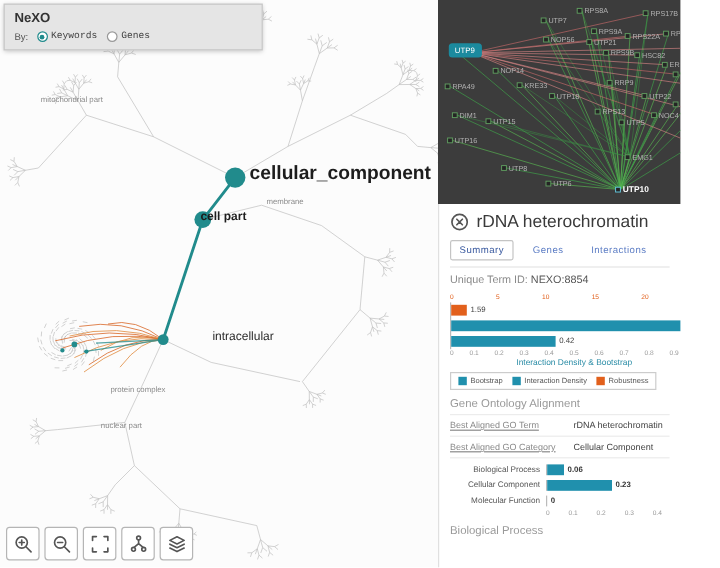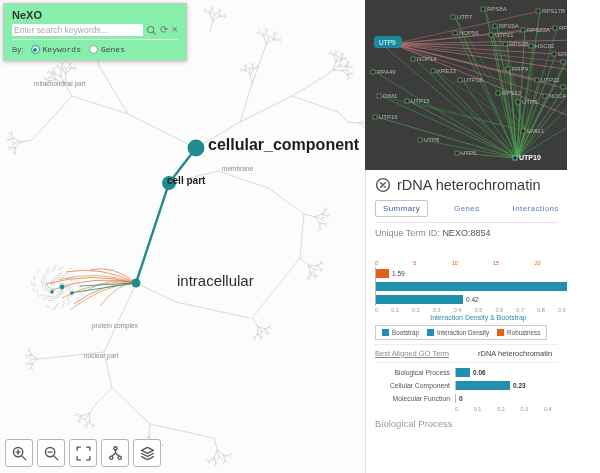--- a/index.html
+++ b/index.html
@@ -5,21 +5,21 @@
   html,body{margin:0;padding:0;background:#fff;}
   body{width:600px;height:473px;overflow:hidden;font-family:"Liberation Sans",sans-serif;}
   .app{display:flex;width:600px;height:473px;}
 
   
   .left-panel{position:relative;width:365px;height:473px;background:#fcfcfc;overflow:hidden;}
   #tree-svg{position:absolute;left:0;top:0;}
   #tree-labels{position:absolute;inset:0;pointer-events:none;}
   .tree-label{position:absolute;white-space:nowrap;transform:translateY(-60%);pointer-events:auto;}
 
-  .search-card{position:absolute;top:3px;left:3px;width:184px;background:#86efac;border:1px solid #c7c7c7;
+  .search-card{position:absolute;top:3px;left:3px;width:216px;background:#e5e5e5;border:1px solid #c7c7c7;
     box-shadow:0 1px 4px rgba(0,0,0,.25);padding:5px 8px 6px;box-sizing:border-box;z-index:6;}
   .search-title{font-size:11px;font-weight:bold;color:#333;margin-bottom:3px;}
   .search-row{display:flex;align-items:center;gap:3px;border-bottom:1px solid #e8e8e8;padding-bottom:3px;}
   .search-row input{flex:1;border:none;outline:none;font-size:8.5px;color:#444;font-family:"Liberation Sans",sans-serif;min-width:0;}
   .search-row input::placeholder{color:#aaa;}
   .sicon{color:#777;font-size:10px;line-height:10px;cursor:pointer;display:flex;align-items:center;}
   .search-by{display:flex;align-items:center;gap:7px;font-size:8px;color:#555;margin-top:5px;}
   .radio-opt{display:flex;align-items:center;gap:3px;cursor:pointer;color:#444;}
   .radio-dot{width:9px;height:9px;border-radius:50%;border:1px solid #999;box-sizing:border-box;position:relative;background:#fff;}
   .radio-dot.sel{border-color:#218b8c;}
@@ -32,25 +32,25 @@
 
   
   .right-col{width:202px;display:flex;flex-direction:column;}
   .network-panel{position:relative;height:170px;background:#3c3c3c;overflow:hidden;flex:none;}
 
   .details-panel{flex:1;background:#fff;border-left:1px solid #e0e0e0;padding:7px 9px;box-sizing:border-box;overflow:hidden;}
   .dt-header{display:flex;align-items:center;gap:6px;}
   .close-btn{cursor:pointer;display:flex;background:none;border:none;padding:0;}
   .close-btn svg{stroke:#555;fill:none;stroke-width:1.4;stroke-linecap:round;}
   .dt-title{font-size:14.5px;color:#3a3a3a;}
-  .tabs{display:flex;gap:19px;align-items:center;margin:7px 0 5px;}
+  .tabs{display:flex;gap:9px;align-items:center;margin:7px 0 5px;}
   .tab{font-size:8px;letter-spacing:.4px;color:#5b7cc4;padding:3px 7px;cursor:pointer;border-radius:2px;}
   .tab.active{border:1px solid #c4c4c4;color:#39599f;}
   .dt-hr{border:none;border-top:1px solid #e4e4e4;margin:0 0 5px;}
-  .term-id{font-size:9px;color:#8a8a8a;margin:2px 0 22px;}
+  .term-id{font-size:9px;color:#8a8a8a;margin:2px 0 7px;}
   .term-id .tid-val{color:#555;}
   .sec-title{font-size:9.5px;color:#9a9a9a;margin:4px 0 3px;}
 
   .rchart{width:207px;}
   .r-axis-top{display:flex;justify-content:space-between;font-size:5.5px;color:#e2601c;margin-bottom:1px;}
   .r-rows{border-left:1px solid #bbb;}
   .r-row{height:13px;display:flex;align-items:center;}
   .r-bar{height:9px;flex:none;}
   .r-val{font-size:6.5px;color:#444;margin-left:3px;}
   .r-axis{display:flex;justify-content:space-between;font-size:5.5px;color:#999;margin-top:1px;}
@@ -100,38 +100,27 @@
         <circle cx="136" cy="283" r="4.5" fill="#218b8c"></circle>
         <circle cx="62" cy="287" r="2.4" fill="#218b8c"></circle>
         <circle cx="72" cy="293" r="1.8" fill="#218b8c"></circle>
         <circle cx="52" cy="292" r="1.8" fill="#218b8c"></circle>
       </svg>
     <div id="tree-labels">
         <span class="tree-label" style="left: 34px; top: 84px; font-size: 6.5px; color: rgb(138, 138, 138); font-weight: normal;">mitochondrial part</span>
         <span class="tree-label" style="left: 208px; top: 147px; font-size: 16px; color: rgb(29, 29, 29); font-weight: bold;">cellular_component</span>
         <span class="tree-label" style="left: 167px; top: 182px; font-size: 10px; color: rgb(29, 29, 29); font-weight: bold;">cell part</span>
         <span class="tree-label" style="left: 222px; top: 169px; font-size: 6.5px; color: rgb(138, 138, 138); font-weight: normal;">membrane</span>
-        <span class="tree-label" style="left: 144px; top: 282px; font-size: 15px; color: rgb(43, 43, 43); font-weight: normal; padding-left: 33px;">intracellular</span>
+        <span class="tree-label" style="left: 144px; top: 282px; font-size: 10px; color: rgb(43, 43, 43); font-weight: normal; padding-left: 33px;">intracellular</span>
         <span class="tree-label" style="left: 92px; top: 326px; font-size: 6.5px; color: rgb(138, 138, 138); font-weight: normal;">protein complex</span>
         <span class="tree-label" style="left: 84px; top: 356px; font-size: 6.5px; color: rgb(138, 138, 138); font-weight: normal;">nuclear part</span>
       </div>
 
     <div class="search-card">
       <div class="search-title">NeXO</div>
-      <div class="search-row">
-        <input type="text" placeholder="Enter search keywords..." style="">
-        <span class="sicon">
-          <svg width="11" height="11" viewBox="0 0 12 12">
-              <circle cx="5" cy="5" r="3.4" fill="none" stroke="#777" stroke-width="1.1"></circle>
-              <path d="M7.6 7.6 L10.6 10.6" stroke="#777" stroke-width="1.1"></path>
-            </svg>
-        </span>
-        <span class="sicon">⟳</span>
-        <span class="sicon" style="font-size:8px;">✕</span>
-      </div>
       <div class="search-by">
         <span>By:</span>
         <span id="radio-group" style="display: flex; gap: 8px; font-family: Liberation Mono, monospace;">
             <label class="radio-opt">
               <span class="radio-dot sel"></span>
               <span>Keywords</span>
             </label>
             <label class="radio-opt">
               <span class="radio-dot"></span>
               <span>Genes</span>
@@ -446,24 +435,29 @@
           <span class="lg">
             <i style="background: rgb(32, 144, 173);"></i>
             <span>Interaction Density</span>
           </span>
           <span class="lg">
             <i style="background: rgb(226, 96, 28);"></i>
             <span>Robustness</span>
           </span>
         </div>
 
+      <div class="sec-title">Gene Ontology Alignment</div>
       <div class="go-table" id="go-table">
           <div class="go-row">
             <span class="go-lab">Best Aligned GO Term</span>
             <span class="go-val">rDNA heterochromatin</span>
+          </div>
+          <div class="go-row">
+            <span class="go-lab">Best Aligned GO Category</span>
+            <span class="go-val">Cellular Component</span>
           </div>
         </div>
 
       <div class="gchart" id="go-chart">
           <div class="g-row">
             <span class="g-lab">Biological Process</span>
             <div class="g-track">
               <div class="g-bar" style="width: 14px; background: rgb(32, 144, 173);"></div>
               <span class="g-val">0.06</span>
             </div>

